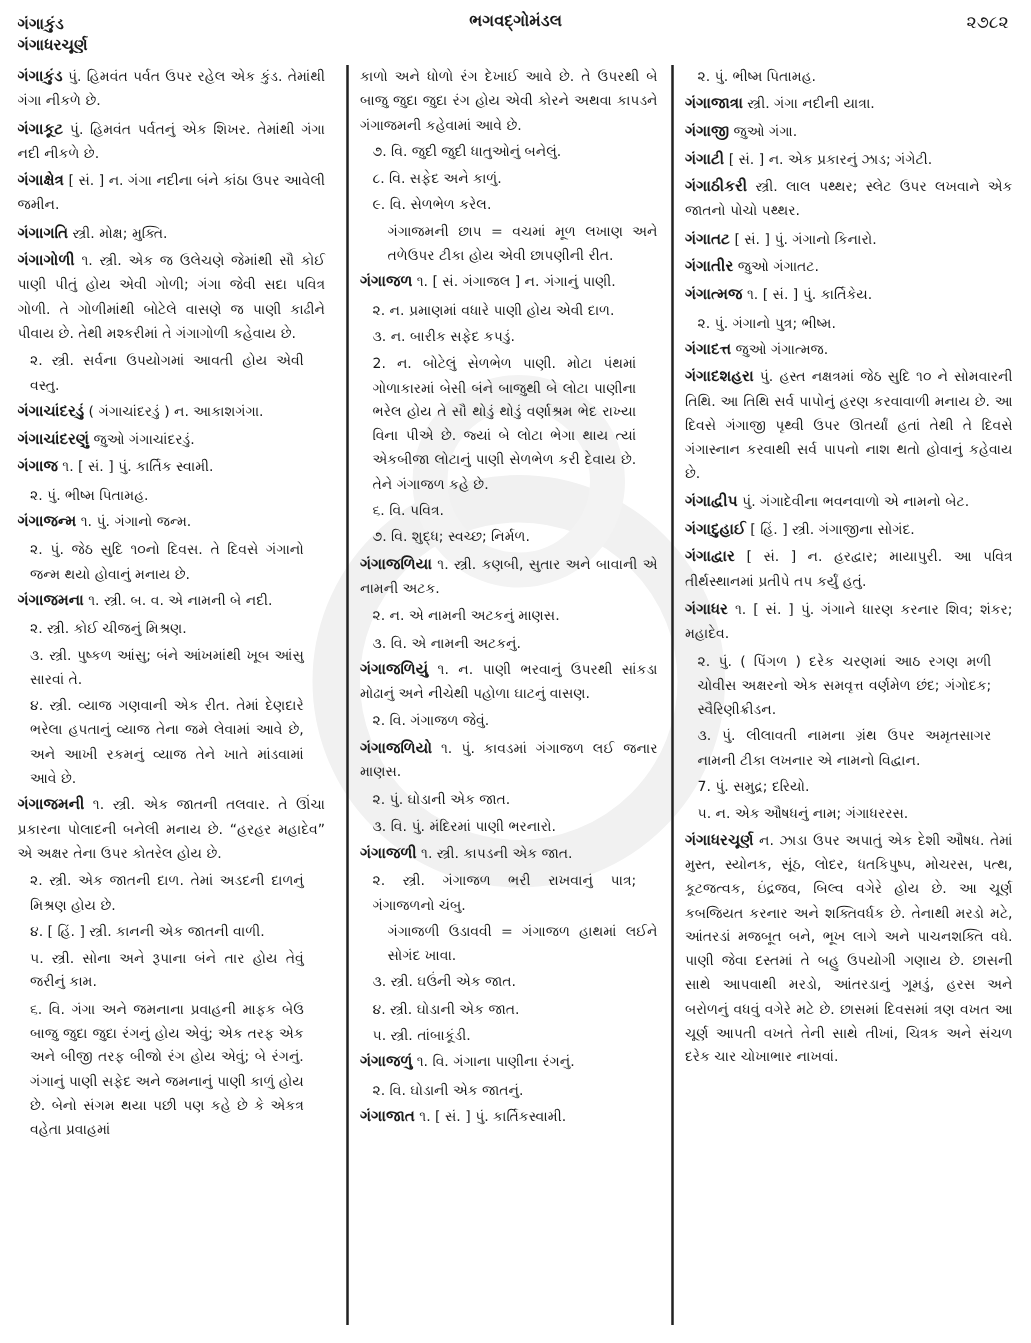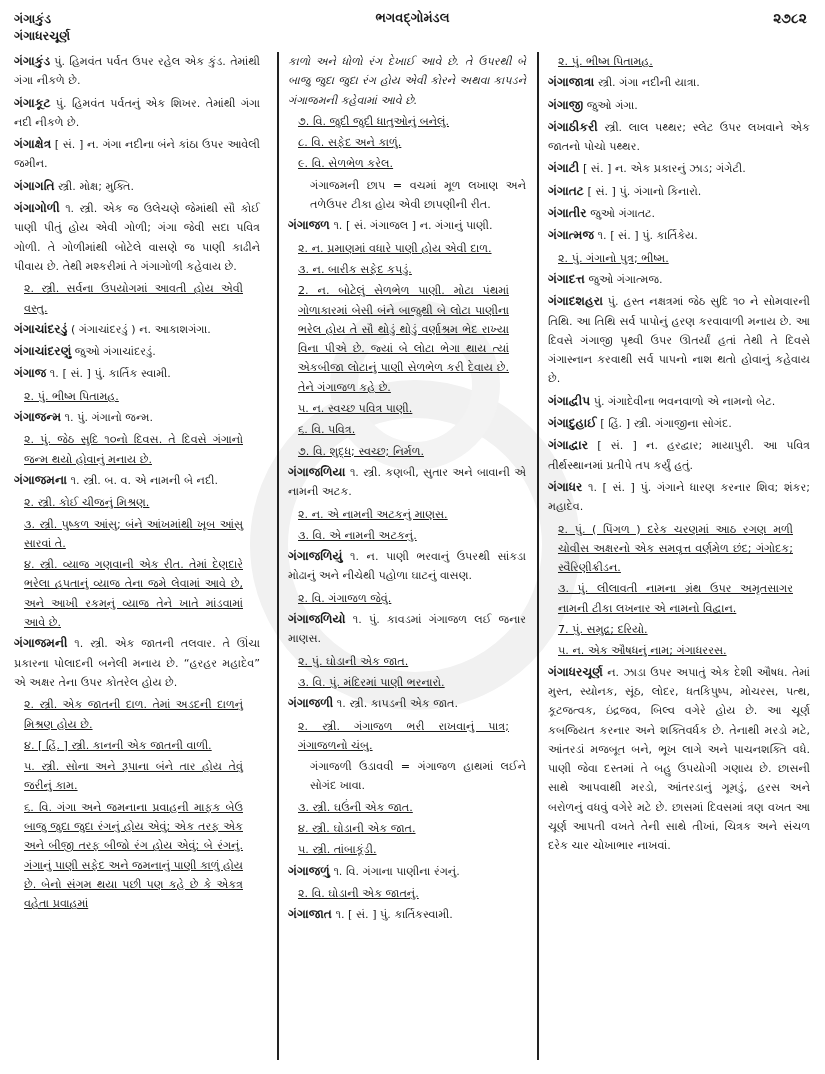--- a/index.html
+++ b/index.html
@@ -16,37 +16,37 @@
   .watermark2 {
     position: absolute; left: 330px; top: 300px; width: 170px; height: 170px;
     border-radius: 50%; border: 28px solid #f3f3f3; box-sizing: border-box;
     pointer-events: none;
   }
   .header {
     position: absolute; top: 10px; left: 14px; right: 18px; height: 40px;
   }
   .hdr-left { position: absolute; left: 0; top: 0; font-size: 12.5px; font-weight: bold; line-height: 17px; }
   .hdr-center { position: absolute; left: 4px; right: 0; top: 0; text-align: center; font-size: 13px; font-weight: bold; }
-  .hdr-right { position: absolute; right: 0; top: 0; font-size: 14px; font-weight: bold; }
+  .hdr-right { position: absolute; right: 0; top: 0; font-size: 14px; font-weight: normal; }
   .columns { position: absolute; top: 52px; left: 14px; right: 10px; bottom: 6px; }
   .col {
     position: absolute; top: 0; bottom: 0; box-sizing: border-box;
     font-size: 11.2px; line-height: 19.3px; padding-right: 16px;
   }
   .col1 { left: 0; width: 262px; }
   .col2 { left: 270px; width: 258px; padding-left: 4px; }
   .col3 { left: 530px; width: 282px; padding-left: 4px; }
   .divider { position: absolute; top: 0; bottom: 8px; width: 1.5px; background: #222; }
   .div1 { left: 263px; }
   .div2 { left: 523px; }
   .entry { margin: 0 0 3px 0; text-align: justify; }
   .entry .hw { font-weight: bold; font-size: 12.2px; }
-  .sense { margin: 0 17px 2px 10px; text-align: justify; text-decoration: underline; }
+  .sense { margin: 0 17px 2px 10px; text-align: justify; }
   .idiom { margin: 0 0 2px 22px; text-align: justify; }
-  .cont { margin: 0 0 2px 10px; text-align: justify; font-style: italic; }
+  .cont { margin: 0 0 2px 10px; text-align: justify; }
 </style>
 </head>
 <body>
 
 <div class="watermark"></div>
 <div class="watermark2"></div>
 
 <div class="header">
   <div class="hdr-left">
     <div>ગંગાકુંડ</div>
@@ -85,21 +85,20 @@
   <div class="col col2">
       <div class="entry cont" style="margin-left: 0px;"><span>કાળો અને ધોળો રંગ દેખાઈ આવે છે. તે ઉપરથી બે બાજુ જુદા જુદા રંગ હોય એવી કોરને અથવા કાપડને ગંગાજમની કહેવામાં આવે છે.</span></div>
       <div class="sense">૭. વિ. જુદી જુદી ધાતુઓનું બનેલું.</div>
       <div class="sense">૮. વિ. સફેદ અને કાળું.</div>
       <div class="sense">૯. વિ. સેળભેળ કરેલ.</div>
       <div class="idiom">ગંગાજમની છાપ = વચમાં મૂળ લખાણ અને તળેઉપર ટીકા હોય એવી છાપણીની રીત.</div>
       <div class="entry"><span class="hw">ગંગાજળ</span><span> ૧. [ સં. ગંગાજલ ] ન. ગંગાનું પાણી.</span></div>
       <div class="sense">૨. ન. પ્રમાણમાં વધારે પાણી હોય એવી દાળ.</div>
       <div class="sense">૩. ન. બારીક સફેદ કપડું.</div>
       <div class="sense">2. ન. બોટેલું સેળભેળ પાણી. મોટા પંથમાં ગોળાકારમાં બેસી બંને બાજુથી બે લોટા પાણીના ભરેલ હોય તે સૌ થોડું થોડું વર્ણાશ્રમ ભેદ રાખ્યા વિના પીએ છે. જ્યાં બે લોટા ભેગા થાય ત્યાં એકબીજા લોટાનું પાણી સેળભેળ કરી દેવાય છે. તેને ગંગાજળ કહે છે.</div>
-      <div class="sense">૫. ન. સ્વચ્છ પવિત્ર પાણી.</div>
       <div class="sense">૬. વિ. પવિત્ર.</div>
       <div class="sense">૭. વિ. શુદ્ધ; સ્વચ્છ; નિર્મળ.</div>
       <div class="entry"><span class="hw">ગંગાજળિયા</span><span> ૧. સ્ત્રી. કણબી, સુતાર અને બાવાની એ નામની અટક.</span></div>
       <div class="sense">૨. ન. એ નામની અટકનું માણસ.</div>
       <div class="sense">૩. વિ. એ નામની અટકનું.</div>
       <div class="entry"><span class="hw">ગંગાજળિયું</span><span> ૧. ન. પાણી ભરવાનું ઉપરથી સાંકડા મોઢાનું અને નીચેથી પહોળા ઘાટનું વાસણ.</span></div>
       <div class="sense">૨. વિ. ગંગાજળ જેવું.</div>
       <div class="entry"><span class="hw">ગંગાજળિયો</span><span> ૧. પું. કાવડમાં ગંગાજળ લઈ જનાર માણસ.</span></div>
       <div class="sense">૨. પું. ઘોડાની એક જાત.</div>
       <div class="sense">૩. વિ. પું. મંદિરમાં પાણી ભરનારો.</div>
@@ -110,22 +109,22 @@
       <div class="sense">૪. સ્ત્રી. ઘોડાની એક જાત.</div>
       <div class="sense">૫. સ્ત્રી. તાંબાકૂંડી.</div>
       <div class="entry"><span class="hw">ગંગાજળું</span><span> ૧. વિ. ગંગાના પાણીના રંગનું.</span></div>
       <div class="sense">૨. વિ. ઘોડાની એક જાતનું.</div>
       <div class="entry"><span class="hw">ગંગાજાત</span><span> ૧. [ સં. ] પું. કાર્તિકસ્વામી.</span></div>
     </div>
   <div class="col col3">
       <div class="sense">૨. પું. ભીષ્મ પિતામહ.</div>
       <div class="entry"><span class="hw">ગંગાજાત્રા</span><span> સ્ત્રી. ગંગા નદીની યાત્રા.</span></div>
       <div class="entry"><span class="hw">ગંગાજી</span><span> જુઓ ગંગા.</span></div>
+      <div class="entry"><span class="hw">ગંગાટી</span><span> [ સં. ] ન. એક પ્રકારનું ઝાડ; ગંગેટી.</span></div>
       <div class="entry"><span class="hw">ગંગાઠીકરી</span><span> સ્ત્રી. લાલ પથ્થર; સ્લેટ ઉપર લખવાને એક જાતનો પોચો પથ્થર.</span></div>
-      <div class="entry"><span class="hw">ગંગાટી</span><span> [ સં. ] ન. એક પ્રકારનું ઝાડ; ગંગેટી.</span></div>
       <div class="entry"><span class="hw">ગંગાતટ</span><span> [ સં. ] પું. ગંગાનો કિનારો.</span></div>
       <div class="entry"><span class="hw">ગંગાતીર</span><span> જુઓ ગંગાતટ.</span></div>
       <div class="entry"><span class="hw">ગંગાત્મજ</span><span> ૧. [ સં. ] પું. કાર્તિકેય.</span></div>
       <div class="sense">૨. પું. ગંગાનો પુત્ર; ભીષ્મ.</div>
       <div class="entry"><span class="hw">ગંગાદત્ત</span><span> જુઓ ગંગાત્મજ.</span></div>
       <div class="entry"><span class="hw">ગંગાદશહરા</span><span> પું. હસ્ત નક્ષત્રમાં જેઠ સુદિ ૧૦ ને સોમવારની તિથિ. આ તિથિ સર્વ પાપોનું હરણ કરવાવાળી મનાય છે. આ દિવસે ગંગાજી પૃથ્વી ઉપર ઊતર્યાં હતાં તેથી તે દિવસે ગંગાસ્નાન કરવાથી સર્વ પાપનો નાશ થતો હોવાનું કહેવાય છે.</span></div>
       <div class="entry"><span class="hw">ગંગાદ્વીપ</span><span> પું. ગંગાદેવીના ભવનવાળો એ નામનો બેટ.</span></div>
       <div class="entry"><span class="hw">ગંગાદુહાઈ</span><span> [ હિં. ] સ્ત્રી. ગંગાજીના સોગંદ.</span></div>
       <div class="entry"><span class="hw">ગંગાદ્વાર</span><span> [ સં. ] ન. હરદ્વાર; માયાપુરી. આ પવિત્ર તીર્થસ્થાનમાં પ્રતીપે તપ કર્યું હતું.</span></div>
       <div class="entry"><span class="hw">ગંગાધર</span><span> ૧. [ સં. ] પું. ગંગાને ધારણ કરનાર શિવ; શંકર; મહાદેવ.</span></div>

